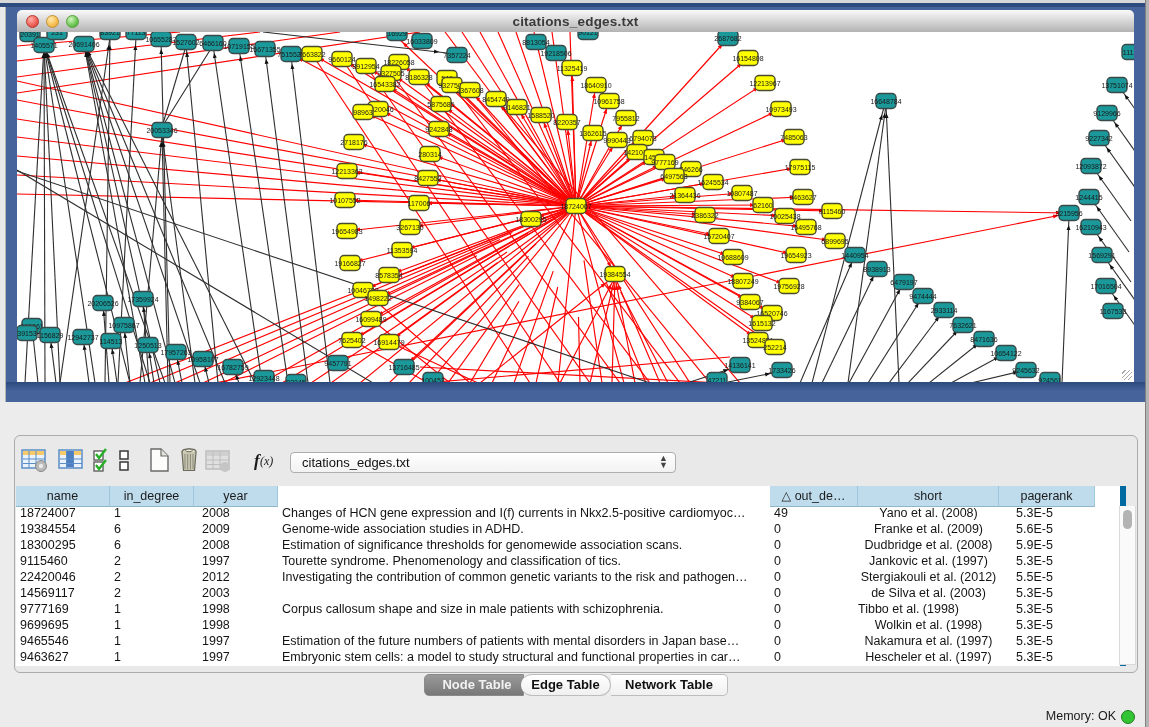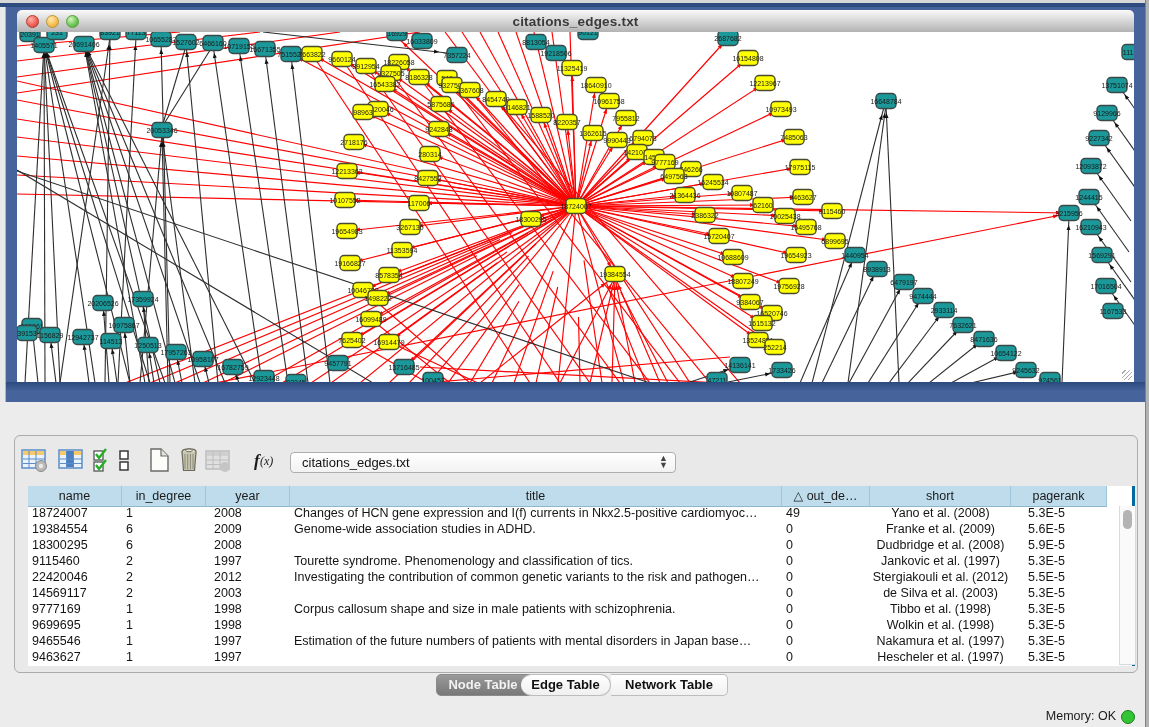--- a/index.html
+++ b/index.html
@@ -28,21 +28,21 @@
 #tpanel{left:0;top:402px;width:1149px;height:325px;background:#ececec;}
 #tpbar{left:0;top:0;width:1149px;height:28px;background:#e3e3e3;border-bottom:1px solid #d0d0d0;}
 #tptitle{left:10px;top:6px;font-size:13px;color:#1c1c1c;}
 #tpclose{left:1124px;top:9px;font-size:15px;font-weight:bold;color:#000;}
 #innerpanel{left:14px;top:33px;width:1122px;height:236px;background:#e9e9e9;
   border:1px solid #ababab;border-radius:6px;}
 #combo{left:275px;top:16px;width:373px;height:19px;background:linear-gradient(#fff,#f2f2f2);
   border:1px solid #aeaeae;border-radius:4px;font-size:13px;color:#111;line-height:19px;padding-left:11px;}
 #combo-sp{right:7px;top:2px;font-size:9px;color:#444;line-height:7px;text-align:center;}
 
-#tbl{left:13px;top:50px;width:1104px;height:180px;background:#fff;border-right:3px solid #0369a1;}
+#tbl{left:1px;top:50px;width:1104px;height:180px;background:#fff;border-right:6px solid #0369a1;}
 .th{top:0;height:20px;background:#bfdcec;border-right:1px solid #9fc6da;border-bottom:1px solid #8fb6ca;
   font-size:12.5px;color:#1b1b1b;text-align:center;line-height:20px;overflow:hidden;}
 .tr{height:16px;font-size:12.5px;color:#141414;white-space:nowrap;}
 .td{position:absolute;overflow:hidden;}
 #vscroll{left:1104px;top:70px;width:15px;height:158px;background:#fafafa;border:1px solid #d9d9d9;border-top:none;}
 #vthumb{left:2.5px;top:4px;width:9px;height:19px;background:#b3b3b3;border-radius:5px;}
 
 .seg{top:272px;height:20px;font-size:13px;font-weight:bold;line-height:20px;text-align:center;border-radius:11px;}
 #memory{left:1020px;top:307px;width:96px;text-align:right;font-size:12.5px;color:#1a1a1a;}
 #memdot{left:1121px;top:308px;width:12px;height:12px;border-radius:50%;background:#33c433;border:1.5px solid #1f7a1f;}
@@ -743,21 +743,20 @@
         </g>
 
 <text x="233" y="19" font-family="Liberation Serif,serif" font-size="17" font-style="italic" font-weight="bold" fill="#1a1a1a">f</text>
 <text x="239" y="18" font-family="Liberation Serif,serif" font-size="12" font-style="italic" fill="#1a1a1a">(x)</text>
 </svg>
     <div class="abs" id="combo">citations_edges.txt<div class="abs" id="combo-sp">▲<br>▼</div></div>
     <div class="abs" id="tbl">
         <div class="abs th" style="left:0px;width:93px">name</div>
         <div class="abs th" style="left:94px;width:83px">in_degree</div>
         <div class="abs th" style="left:178px;width:83px">year</div>
-        <div class="abs th" style="left:262px;width:491px">title</div>
         <div class="abs th" style="left:754px;width:87px">△ out_de…</div>
         <div class="abs th" style="left:842px;width:140px">short</div>
         <div class="abs th" style="left:983px;width:95px">pagerank</div>
         <div class="abs tr" style="left:0;top:20px;width:1104px">
           <span class="td" style="left:4px;width:86px">18724007</span>
           <span class="td" style="left:98px;width:76px">1</span>
           <span class="td" style="left:186px;width:72px">2008</span>
           <span class="td" style="left:266px;width:484px">Changes of HCN gene expression and I(f) currents in Nkx2.5‑positive cardiomyoc…</span>
           <span class="td" style="left:758px;width:80px">49</span>
           <span class="td" style="left:842px;width:141px;text-align:center">Yano et al. (2008)</span>
@@ -769,20 +768,21 @@
           <span class="td" style="left:186px;width:72px">2009</span>
           <span class="td" style="left:266px;width:484px">Genome‑wide association studies in ADHD.</span>
           <span class="td" style="left:758px;width:80px">0</span>
           <span class="td" style="left:842px;width:141px;text-align:center">Franke et al. (2009)</span>
           <span class="td" style="left:1000px;width:86px">5.6E‑5</span>
         </div>
         <div class="abs tr" style="left:0;top:52px;width:1104px">
           <span class="td" style="left:4px;width:86px">18300295</span>
           <span class="td" style="left:98px;width:76px">6</span>
           <span class="td" style="left:186px;width:72px">2008</span>
+          <span class="td" style="left:266px;width:484px">Estimation of significance thresholds for genomewide association scans.</span>
           <span class="td" style="left:758px;width:80px">0</span>
           <span class="td" style="left:842px;width:141px;text-align:center">Dudbridge et al. (2008)</span>
           <span class="td" style="left:1000px;width:86px">5.9E‑5</span>
         </div>
         <div class="abs tr" style="left:0;top:68px;width:1104px">
           <span class="td" style="left:4px;width:86px">9115460</span>
           <span class="td" style="left:98px;width:76px">2</span>
           <span class="td" style="left:186px;width:72px">1997</span>
           <span class="td" style="left:266px;width:484px">Tourette syndrome. Phenomenology and classification of tics.</span>
           <span class="td" style="left:758px;width:80px">0</span>
@@ -805,21 +805,21 @@
           <span class="td" style="left:758px;width:80px">0</span>
           <span class="td" style="left:842px;width:141px;text-align:center">de Silva et al. (2003)</span>
           <span class="td" style="left:1000px;width:86px">5.3E‑5</span>
         </div>
         <div class="abs tr" style="left:0;top:116px;width:1104px">
           <span class="td" style="left:4px;width:86px">9777169</span>
           <span class="td" style="left:98px;width:76px">1</span>
           <span class="td" style="left:186px;width:72px">1998</span>
           <span class="td" style="left:266px;width:484px">Corpus callosum shape and size in male patients with schizophrenia.</span>
           <span class="td" style="left:758px;width:80px">0</span>
-          <span class="td" style="left:842px;width:141px;text-align:center">Tibbo et al. (1998)</span>
+          <span class="td" style="left:842px;width:141px;text-align:left">Tibbo et al. (1998)</span>
           <span class="td" style="left:1000px;width:86px">5.3E‑5</span>
         </div>
         <div class="abs tr" style="left:0;top:132px;width:1104px">
           <span class="td" style="left:4px;width:86px">9699695</span>
           <span class="td" style="left:98px;width:76px">1</span>
           <span class="td" style="left:186px;width:72px">1998</span>
           <span class="td" style="left:758px;width:80px">0</span>
           <span class="td" style="left:842px;width:141px;text-align:center">Wolkin et al. (1998)</span>
           <span class="td" style="left:1000px;width:86px">5.3E‑5</span>
         </div>
@@ -829,31 +829,32 @@
           <span class="td" style="left:186px;width:72px">1997</span>
           <span class="td" style="left:266px;width:484px">Estimation of the future numbers of patients with mental disorders in Japan base…</span>
           <span class="td" style="left:758px;width:80px">0</span>
           <span class="td" style="left:842px;width:141px;text-align:center">Nakamura et al. (1997)</span>
           <span class="td" style="left:1000px;width:86px">5.3E‑5</span>
         </div>
         <div class="abs tr" style="left:0;top:164px;width:1104px">
           <span class="td" style="left:4px;width:86px">9463627</span>
           <span class="td" style="left:98px;width:76px">1</span>
           <span class="td" style="left:186px;width:72px">1997</span>
+          <span class="td" style="left:266px;width:484px">Embryonic stem cells: a model to study structural and functional properties in car…</span>
           <span class="td" style="left:758px;width:80px">0</span>
           <span class="td" style="left:842px;width:141px;text-align:center">Hescheler et al. (1997)</span>
           <span class="td" style="left:1000px;width:86px">5.3E‑5</span>
         </div>
       </div>
     <div class="abs" id="vscroll">
         <div class="abs" id="vthumb"></div>
       </div>
   </div>
-  <div class="abs seg" style="left:436px;width:92px;background:linear-gradient(#9a9a9a,#787878);
- border:1px solid #8a8a8a;border-radius:5px 0 0 5px;color:#f2f2f2;">Node Table</div>
+  <div class="abs seg" style="left:424px;width:92px;background:linear-gradient(#9a9a9a,#787878);
+ border:1px solid #8a8a8a;border-radius:5px 0 0 5px;color:#f2f2f2;padding-left:6px;">Node Table</div>
 <div class="abs seg" style="left:521px;width:89px;background:linear-gradient(#fff,#f0f0f0);
  border:1px solid #bdbdbd;border-left:none;color:#111;">Edge Table</div>
 <div class="abs seg" style="left:611px;width:116px;background:linear-gradient(#fff,#f0f0f0);
  border:1px solid #bdbdbd;border-left:none;border-radius:0 5px 5px 0;color:#111;">Network Table</div>
   <div class="abs" id="memory">Memory: OK</div>
   <div class="abs" id="memdot"></div>
 </div>
 <div class="abs" id="rightstrip"></div>
 
 </body></html>

